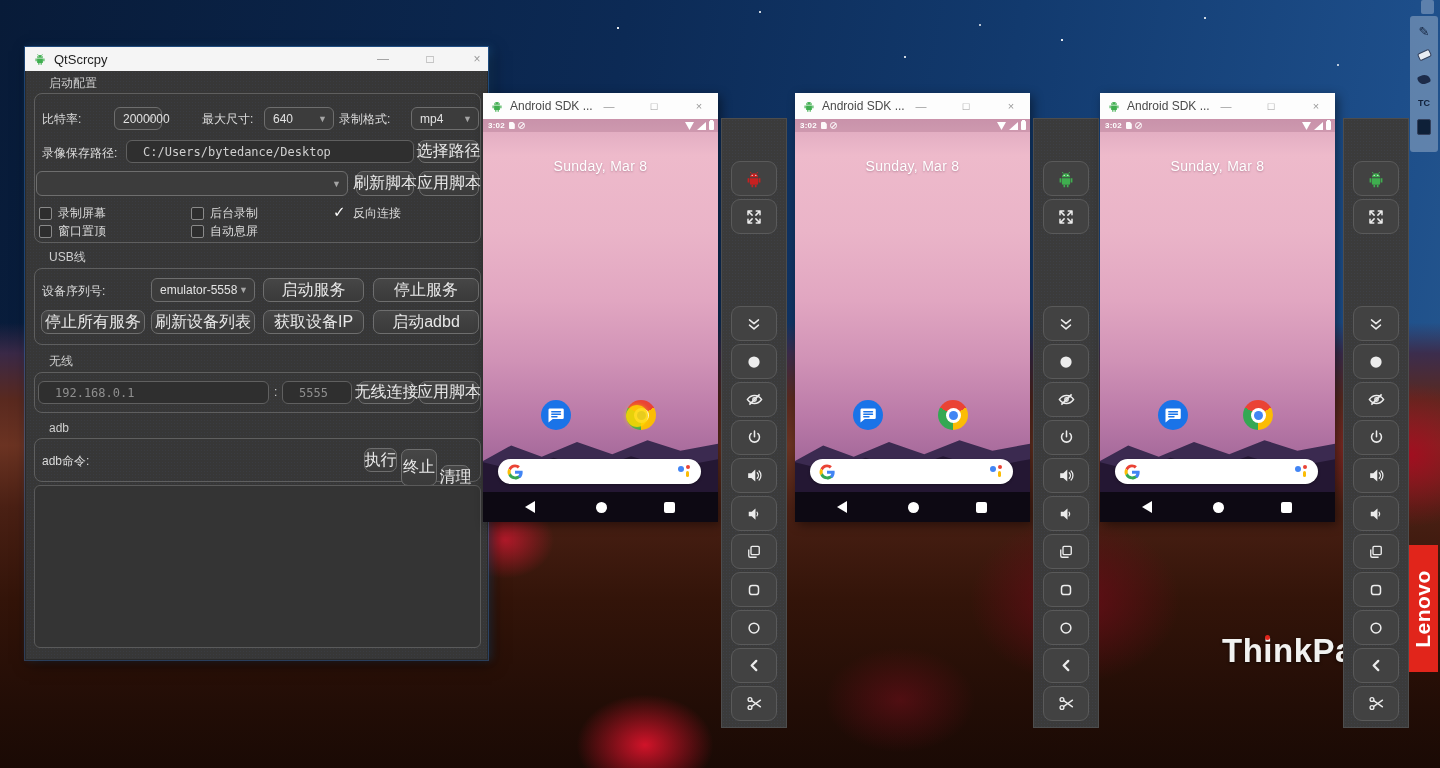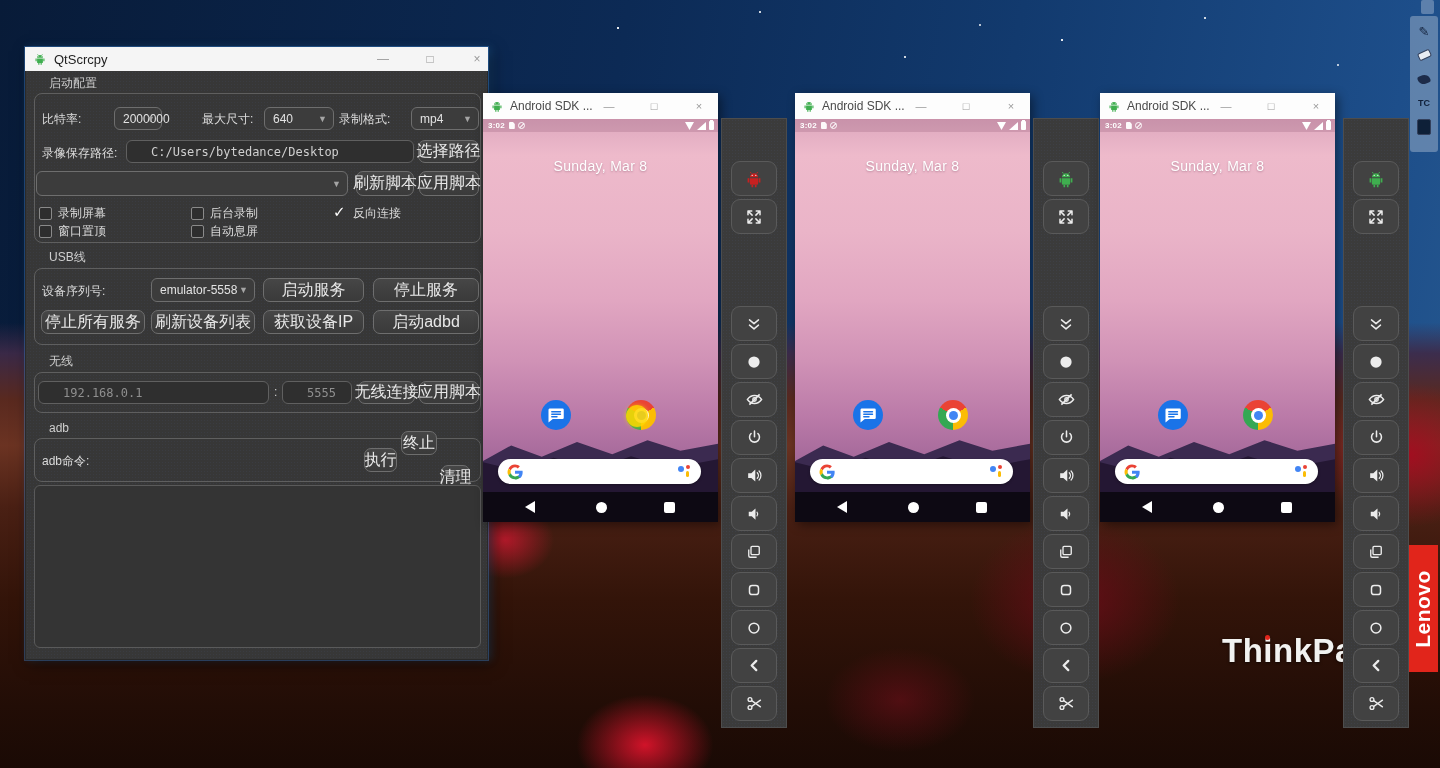--- a/index.html
+++ b/index.html
@@ -64,21 +64,21 @@
   .gbox{position:absolute;border:1px solid #5f5f5f;border-radius:8px;}
   .qlabel{position:absolute;font-size:12px;color:#dcdcdc;white-space:nowrap;}
   .combo{position:absolute;background:#3c3c3c;border:1px solid #6e6e6e;border-radius:6px;
     color:#e2e2e2;font-size:12px;display:flex;align-items:center;padding-left:8px;}
   .combo .arrow{position:absolute;right:6px;color:#a5a5a5;font-size:9px;}
   .qbtn{position:absolute;background:linear-gradient(#464646,#3a3a3a);border:1px solid #6e6e6e;
     border-radius:7px;color:#e8e8e8;font-size:16px;display:flex;align-items:center;
     justify-content:center;white-space:nowrap;cursor:default;}
   .qinput{position:absolute;background:#2f2f2f;border:1px solid #606060;border-radius:6px;
     font-family:"DejaVu Sans Mono","Liberation Mono",monospace;font-size:12px;
-    display:flex;align-items:center;padding-left:24px;color:#cfcfcf;white-space:nowrap;overflow:hidden;}
+    display:flex;align-items:center;padding-left:16px;color:#cfcfcf;white-space:nowrap;overflow:hidden;}
   .qinput.ghost{color:#8f8f8f;}
   .sep{position:absolute;color:#cfcfcf;font-size:12px;}
   .cb{position:absolute;display:flex;align-items:center;gap:6px;font-size:12px;color:#dcdcdc;}
   .cb .box{width:13px;height:13px;border:1px solid #8a8a8a;border-radius:2px;background:#2e2e2e;}
   .cb.checked .box{border:none;background:transparent;position:relative;}
   .cb.checked .box::after{content:"✓";position:absolute;left:-1px;top:-4px;color:#fff;
     font-size:15px;font-weight:bold;}
   .qoutput{position:absolute;background:#343434;border:1px solid #5a5a5a;border-radius:6px;}
 
   
@@ -250,21 +250,21 @@
       <div class="qinput ghost" style="left:12px;top:310px;width:231px;height:23px">192.168.0.1</div>
       <div class="sep" style="left:248px;top:314px">:</div>
       <div class="qinput ghost" style="left:256px;top:310px;width:70px;height:23px">5555</div>
       <div class="qbtn" style="left:332px;top:310px;width:57px;height:23px">无线连接</div>
       <div class="qbtn" style="left:393px;top:310px;width:60px;height:23px">应用脚本</div>
 
       <div class="legend" style="left:23px;top:350px">adb</div>
       <div class="gbox" style="left:8px;top:367px;width:447px;height:44px"></div>
       <div class="qlabel" style="left:16px;top:382px">adb命令:</div>
       <div class="qbtn" style="left:338px;top:377px;width:33px;height:24px">执行</div>
-      <div class="qbtn" style="left:375px;top:360px;width:36px;height:24px">终止</div>
+      <div class="qbtn" style="left:375px;top:378px;width:36px;height:37px">终止</div>
       <div class="qbtn" style="left:415px;top:394px;width:29px;height:24px">清理</div>
 
       <div class="qoutput" style="left:8px;top:414px;width:447px;height:163px"></div>
     </div>
   </div>
 
   <div id="emus">
       <div class="emu-window" style="left: 483px;">
         <div class="emu-titlebar">
           <svg class="aicon" viewBox="0 0 24 24">

